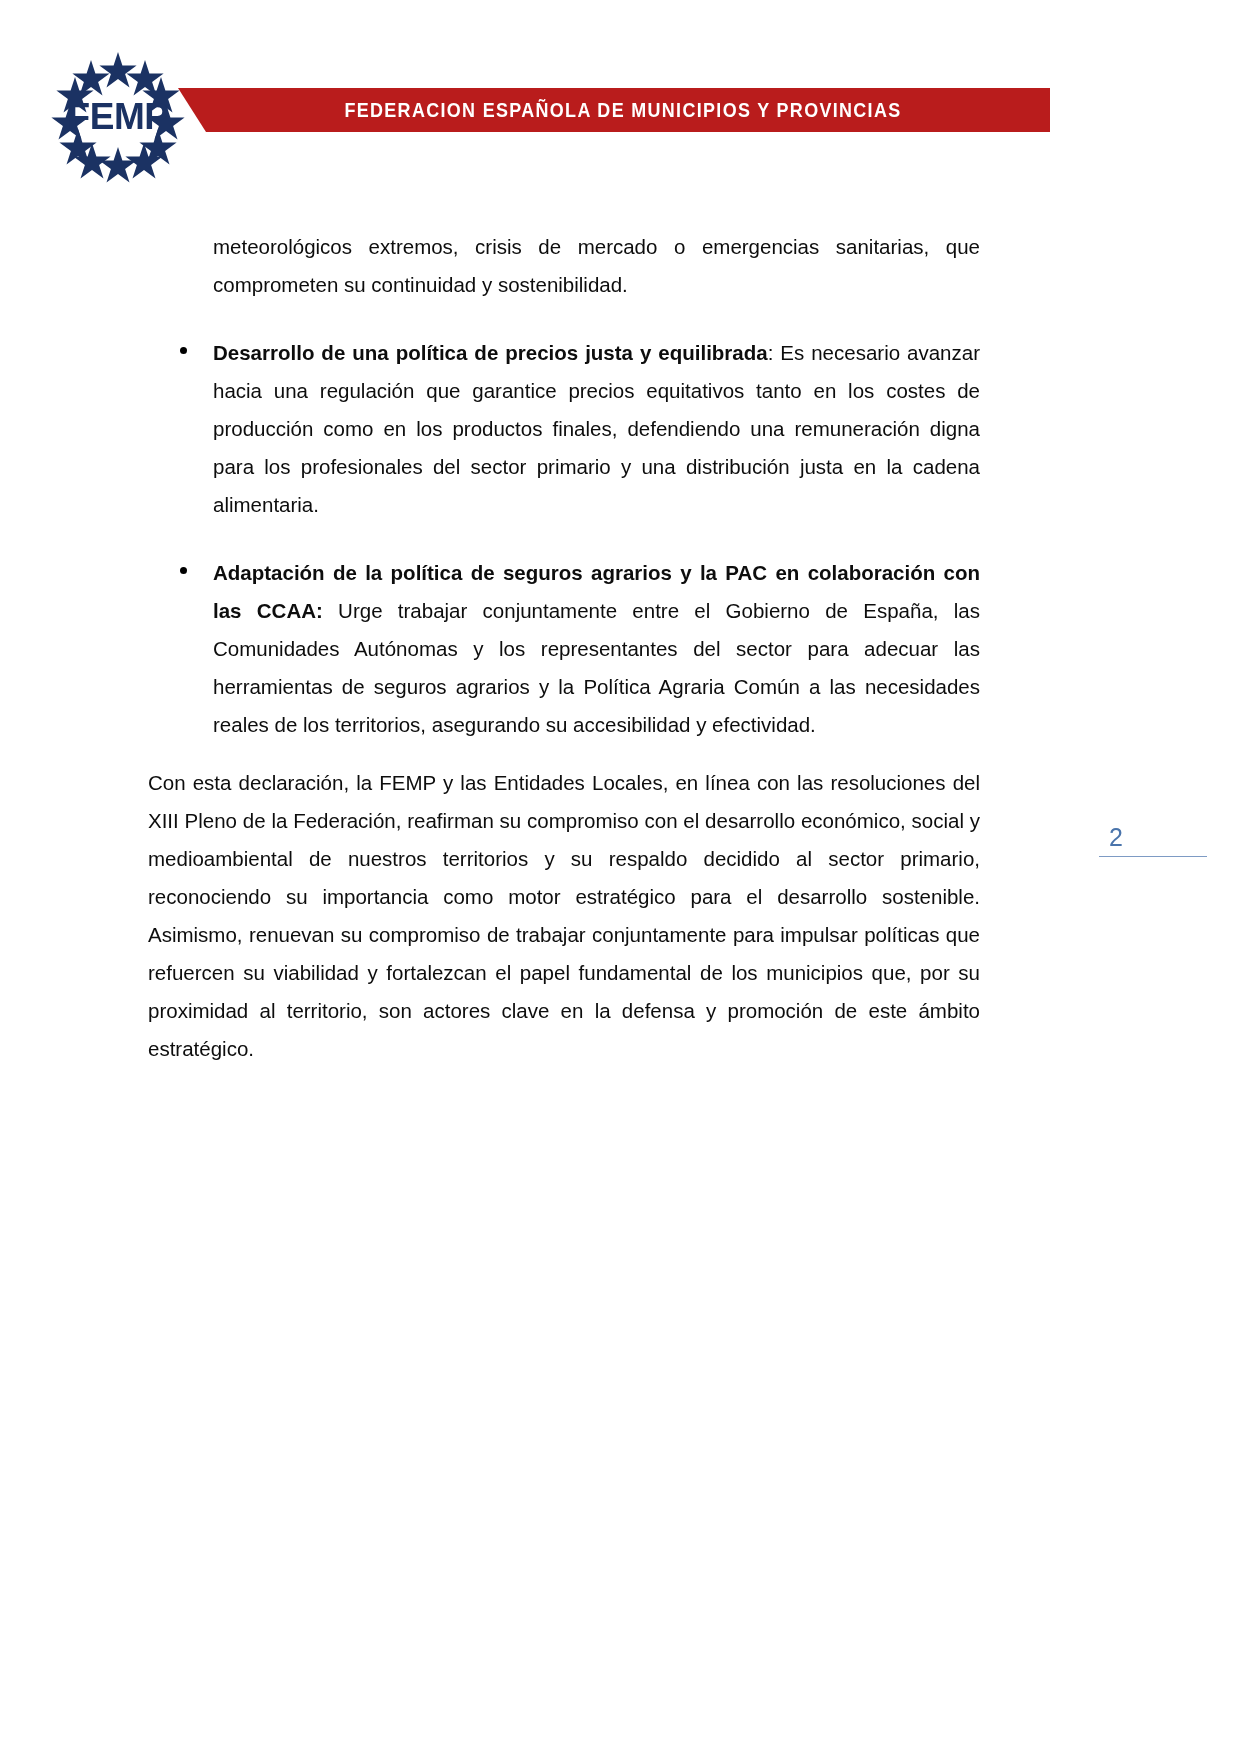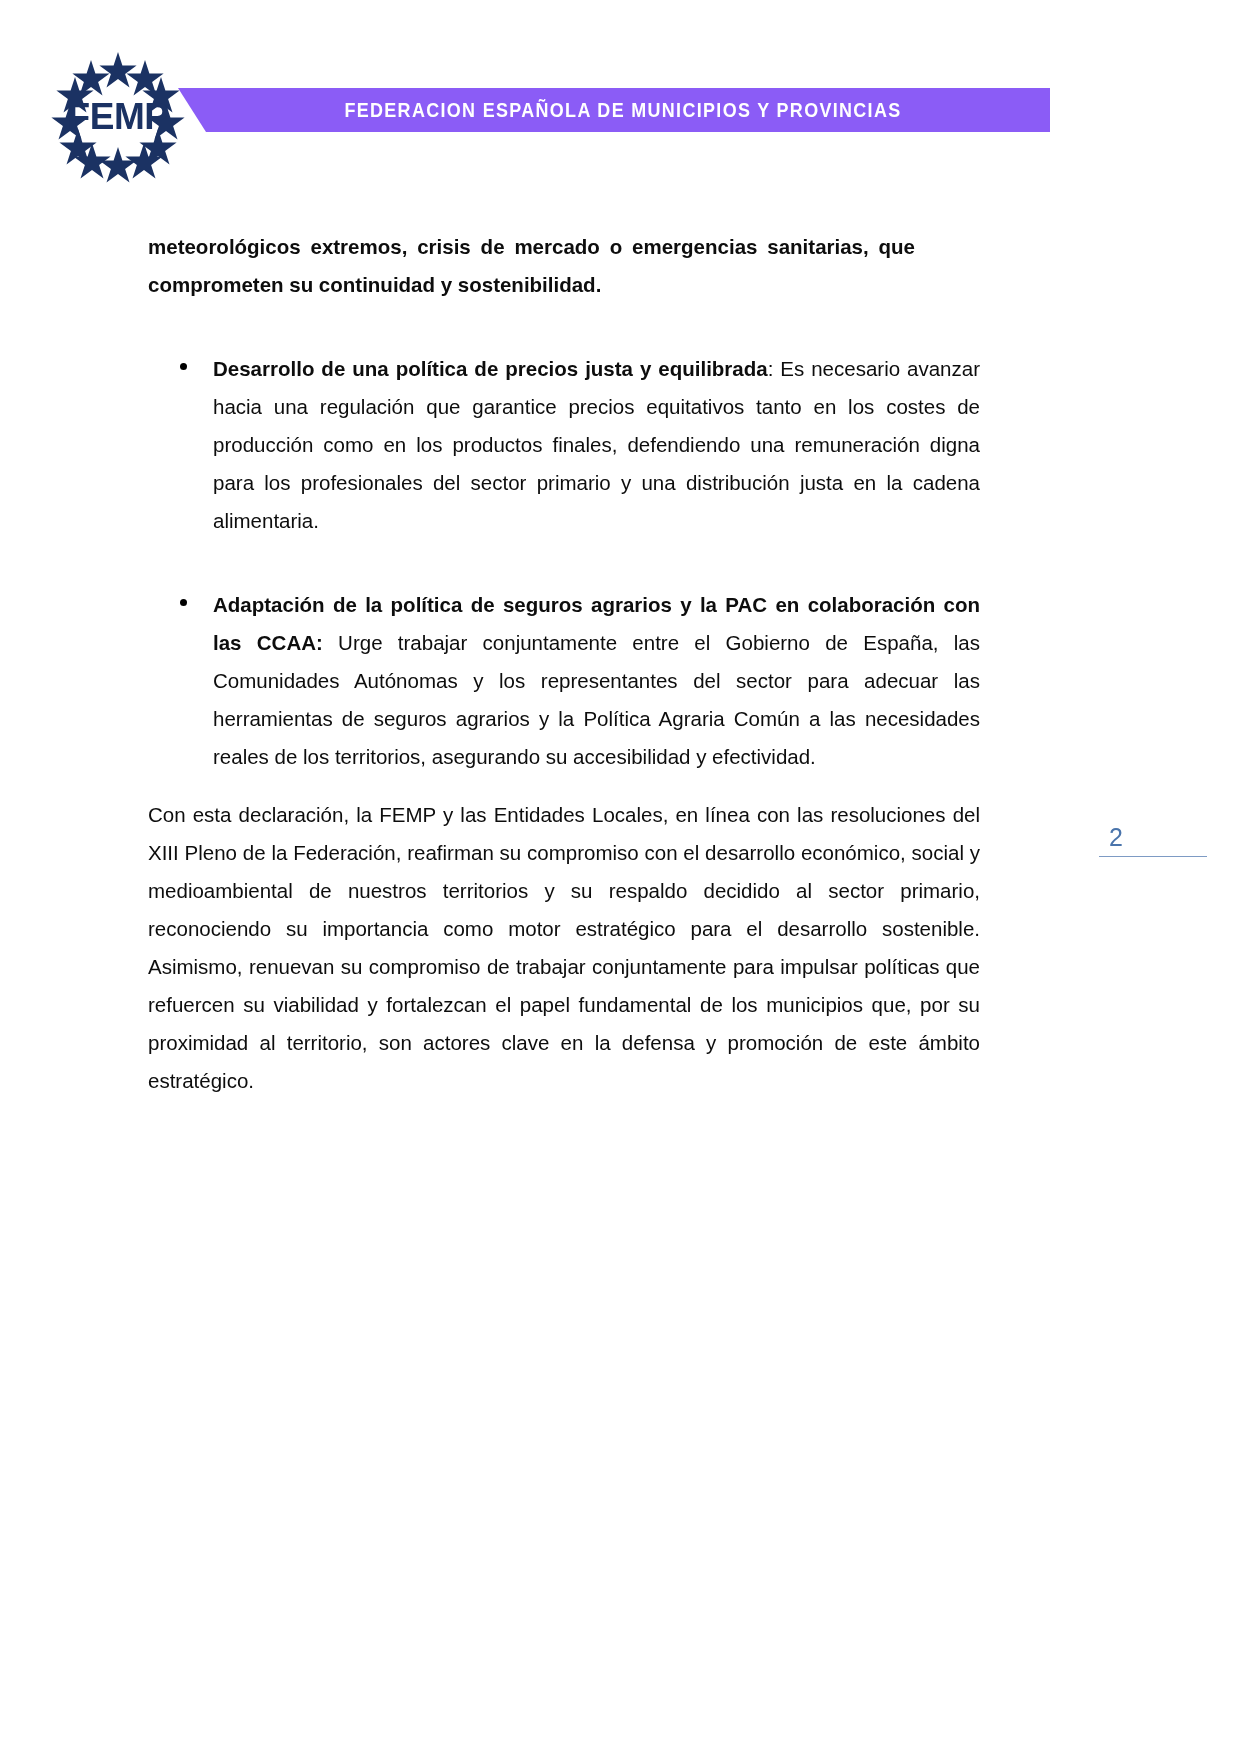--- a/index.html
+++ b/index.html
@@ -33,21 +33,21 @@
     height: 140px;
   }
   .logo svg { display: block; }
 
   .banner {
     position: absolute;
     left: 178px;
     top: 88px;
     width: 872px;
     height: 44px;
-    background: #8b5cf6;
+    background: #b91c1c;
     -webkit-clip-path: polygon(0 0, 100% 0, 100% 100%, 28px 100%);
     clip-path: polygon(0 0, 100% 0, 100% 100%, 28px 100%);
     display: flex;
     align-items: center;
     justify-content: center;
   }
   .banner-text {
     color: #ffffff;
     font-family: "Liberation Sans Narrow", "Liberation Sans", sans-serif;
     font-size: 19.5px;
@@ -72,34 +72,34 @@
     line-height: 38px;
     text-align: justify;
     text-justify: inter-word;
     margin: 0;
     font-family: "Liberation Sans Narrow", "Liberation Sans", sans-serif;
     color: #0d0d0d;
   }
 
   
   .cont-para {
+    margin-left: 65px;
     width: 767px;
-    font-weight: bold;
   }
 
   .bullet-list {
     margin: 0;
     padding: 0;
     list-style: none;
   }
   .bullet-item {
     position: relative;
     margin-left: 65px;
     width: 767px;
-    margin-top: 46px;
+    margin-top: 30px;
   }
   .bullet-dot {
     position: absolute;
     left: -33px;
     top: 13px;
     width: 7px;
     height: 7px;
     border-radius: 50%;
     background: #000000;
   }

